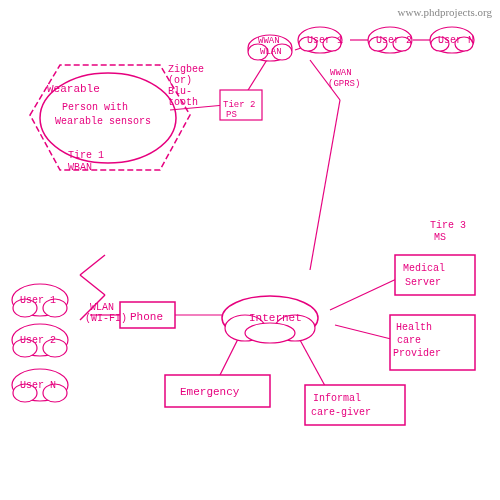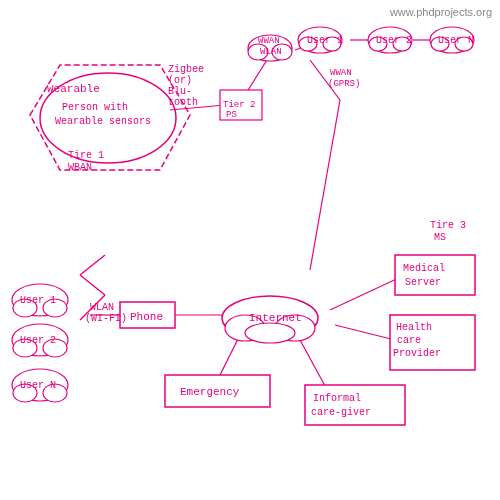--- a/index.html
+++ b/index.html
@@ -17,21 +17,21 @@
       left: 0;
       width: 500px;
       height: 500px;
     }
     .watermark {
       position: absolute;
       top: 6px;
       right: 8px;
       font-size: 11px;
       color: #888;
-      font-family: Liberation Sans, sans-serif;
+      font-family: Liberation Serif, serif;
     }
   </style>
 </head>
 <body>
 
 <div class="watermark">www.phdprojects.org</div>
 
 <svg id="main-svg" xmlns="http://www.w3.org/2000/svg">
 
   <line x1="170" y1="110" x2="225" y2="105" stroke="#e6007e" stroke-width="1.2"></line>

